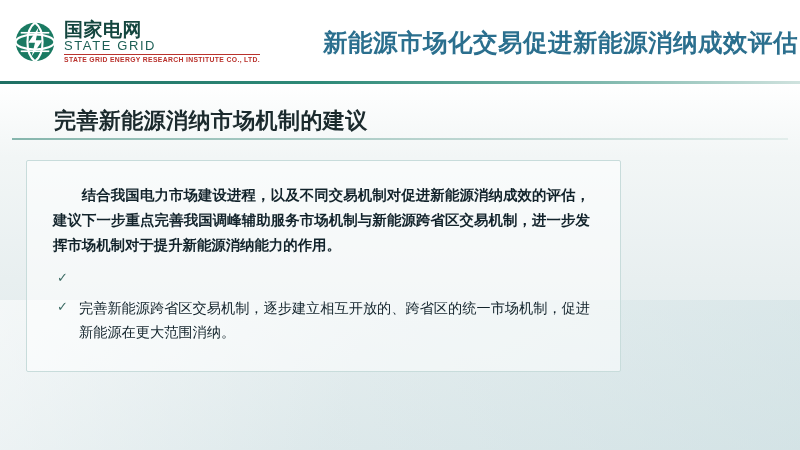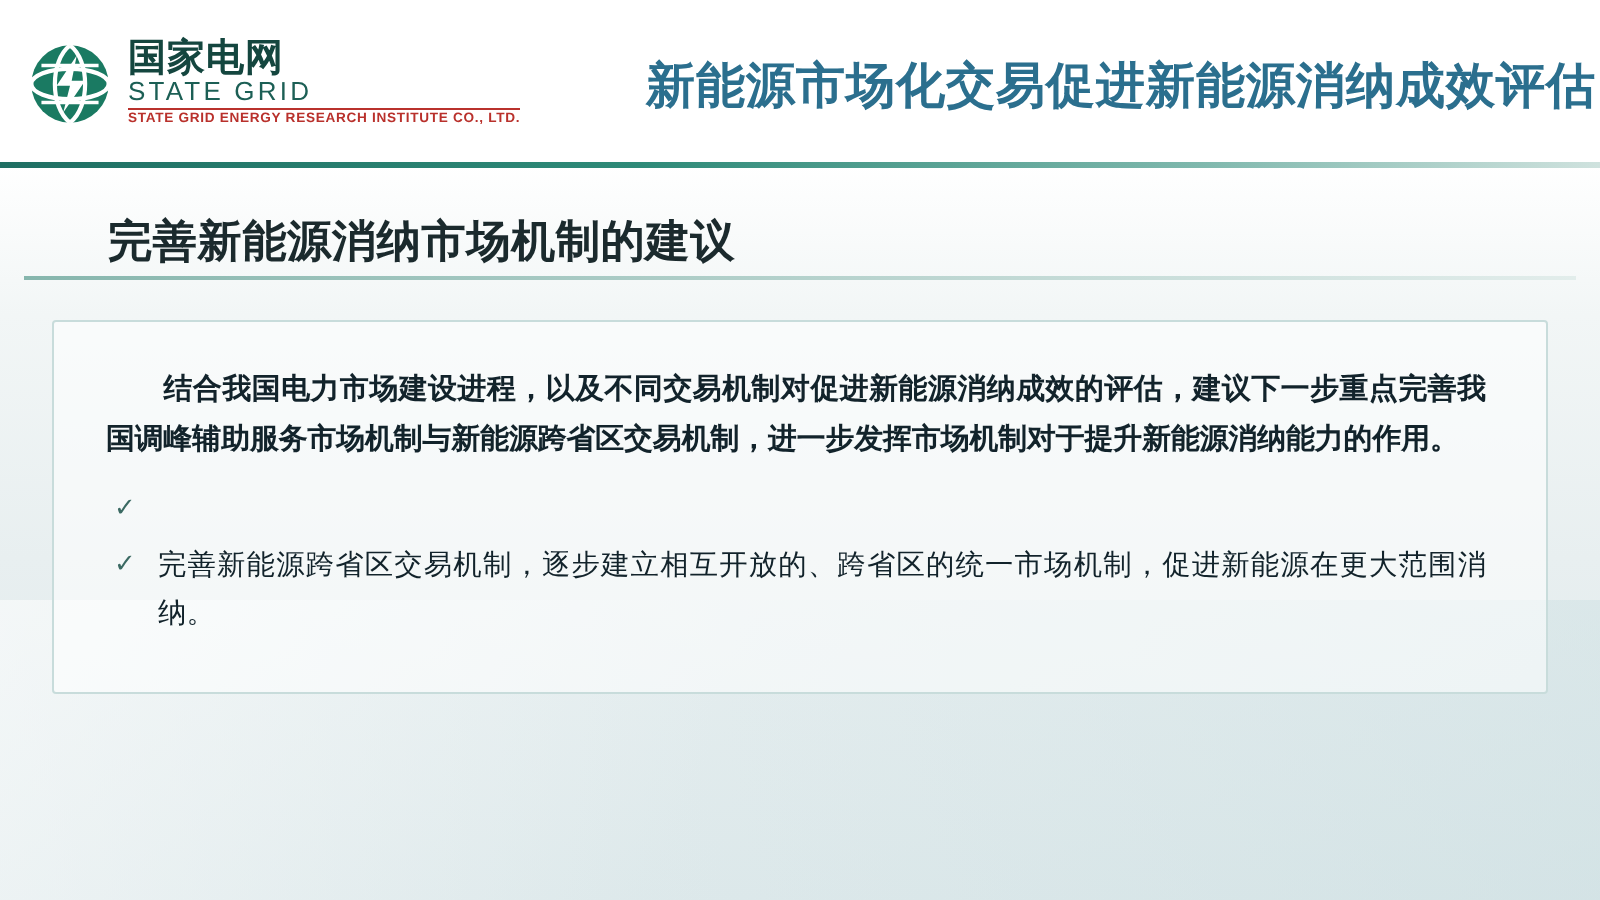--- a/index.html
+++ b/index.html
@@ -123,21 +123,21 @@
     right: 12px;
     top: 138px;
     height: 2px;
     background: linear-gradient(90deg, #86b6ad 0%, #b9d4cf 55%, #e2edeb 100%);
   }
   
   .card {
     position: absolute;
     left: 26px;
     top: 160px;
-    width: 748px;
+    width: 595px;
     box-sizing: border-box;
     padding: 22px 30px 20px 26px;
     background: rgba(255,255,255,0.55);
     border: 1px solid #c8dcdb;
     border-radius: 2px;
     z-index: 2;
   }
   .para {
     font-size: 14.4px;
     line-height: 1.72;

